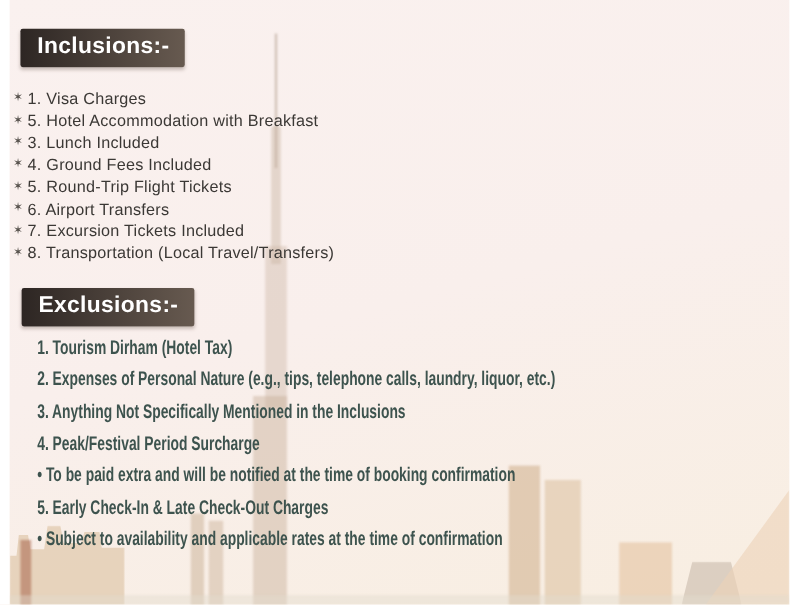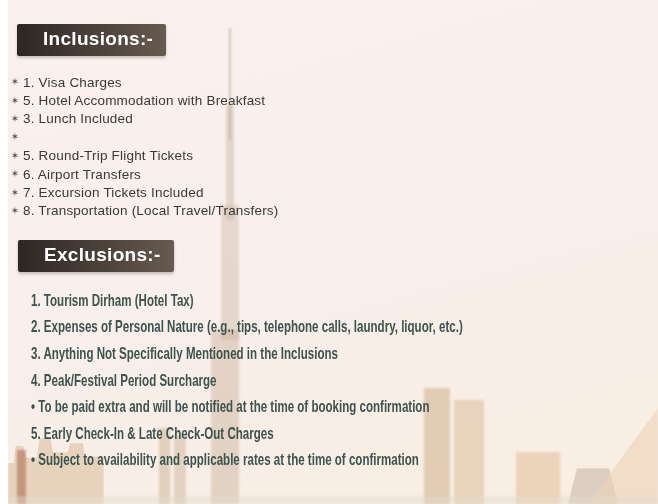--- a/index.html
+++ b/index.html
@@ -28,21 +28,21 @@
   .orange-blk  { left:516px; top:452px; width:44px; height:52px;  background:rgba(214,162,112,.35); }
   .trapezoid   { left:568px; top:468px; width:50px; height:36px;  background:rgba(178,160,146,.40);
                  clip-path: polygon(18% 0,82% 0,100% 100%,0 100%); }
   .sail        { left:588px; top:408px; width:70px; height:96px;  background:rgba(236,210,184,.60);
                  clip-path: polygon(100% 0,100% 100%,0 100%); }
   .ground-band { left:8px;   top:496px; width:650px; height:8px;  background:rgba(226,220,206,.45); }
 
   
   .section-header {
     position:absolute; display:inline-block; z-index:10;
-    padding:4px 13px 6px 26px; border-radius:2px;
+    padding:4px 13px 6px 14px; border-radius:2px;
     background: linear-gradient(90deg, var(--header-bg-start,#2d2623), var(--header-bg-end,#675a50));
     color: var(--header-text,#fff);
     font-size:19px; font-weight:bold; letter-spacing:.3px;
     box-shadow: 0 2px 3px rgba(90,70,60,.3);
   }
   #inclusions-header { left:17px; top:24px; }
   #exclusions-header { left:18px; top:240px;text-align:center; }
 
   
   .inclusions-list { position:absolute; left:8px; top:73px; z-index:10; }
@@ -50,21 +50,21 @@
   .inclusions-list .bullet {
     width:14px; text-align:center; font-size:10px; line-height:1;
     color: var(--bullet,#55504b); margin-right:1px; flex:0 0 auto;
   }
   .inclusions-list .txt {
     font-size:13.5px; color: var(--inclusions-text,#3b3835);
     letter-spacing:.2px; white-space:nowrap;text-align:center;
   }
 
   
-  .exclusions-list { position:absolute; left:31px; top:287px; z-index:10; }
+  .exclusions-list { position:absolute; left:31px; top:277px; z-index:10; }
   .exclusions-list .row { display:flex; align-items:center; height:26.6px; }
   .exclusions-list .txt {
     font-size:16.5px; font-weight:bold; color: var(--exclusions-text,#3d534e);
     transform: scaleX(.70); transform-origin:0 50%;
     white-space:nowrap; letter-spacing:0;
   }
 </style>
 </head>
 <body>
 
@@ -100,20 +100,21 @@
       <div class="row">
         <span class="bullet">✶</span>
         <span class="txt">5. Hotel Accommodation with Breakfast</span>
       </div>
       <div class="row">
         <span class="bullet">✶</span>
         <span class="txt">3. Lunch Included</span>
       </div>
       <div class="row">
         <span class="bullet">✶</span>
+        <span class="txt">4. Ground Fees Included</span>
       </div>
       <div class="row">
         <span class="bullet">✶</span>
         <span class="txt">5. Round-Trip Flight Tickets</span>
       </div>
       <div class="row">
         <span class="bullet">✶</span>
         <span class="txt">6. Airport Transfers</span>
       </div>
       <div class="row">

